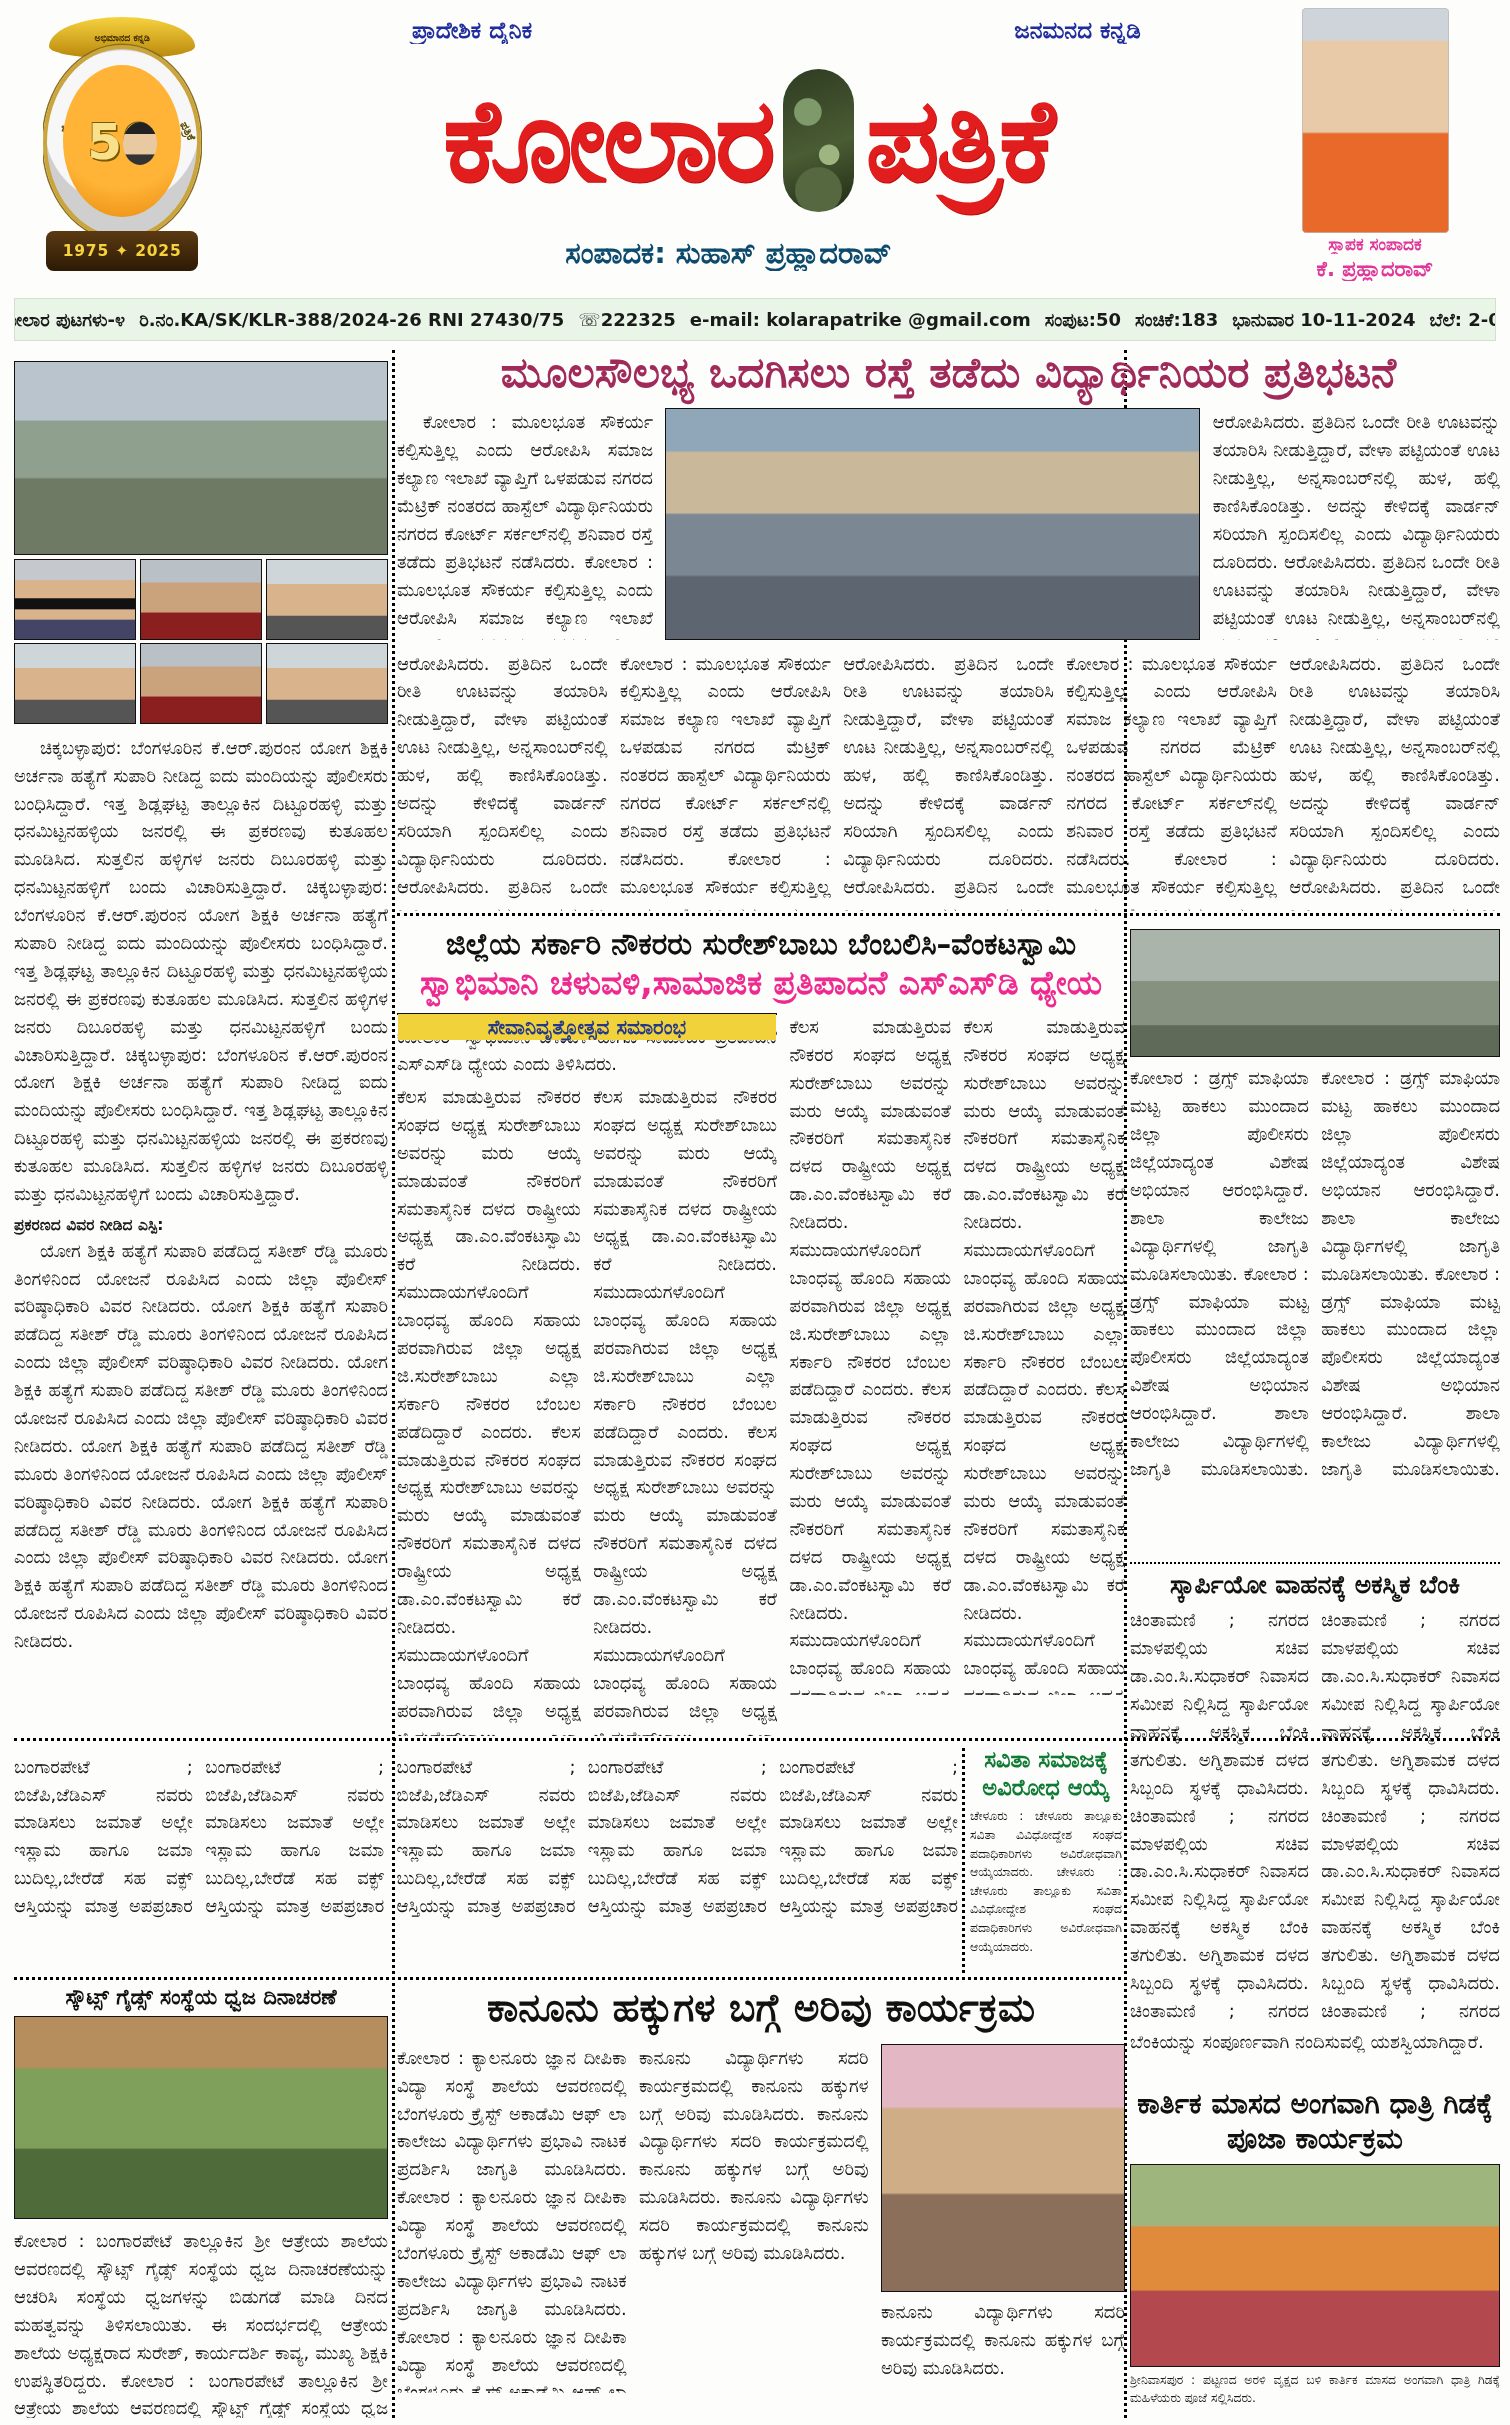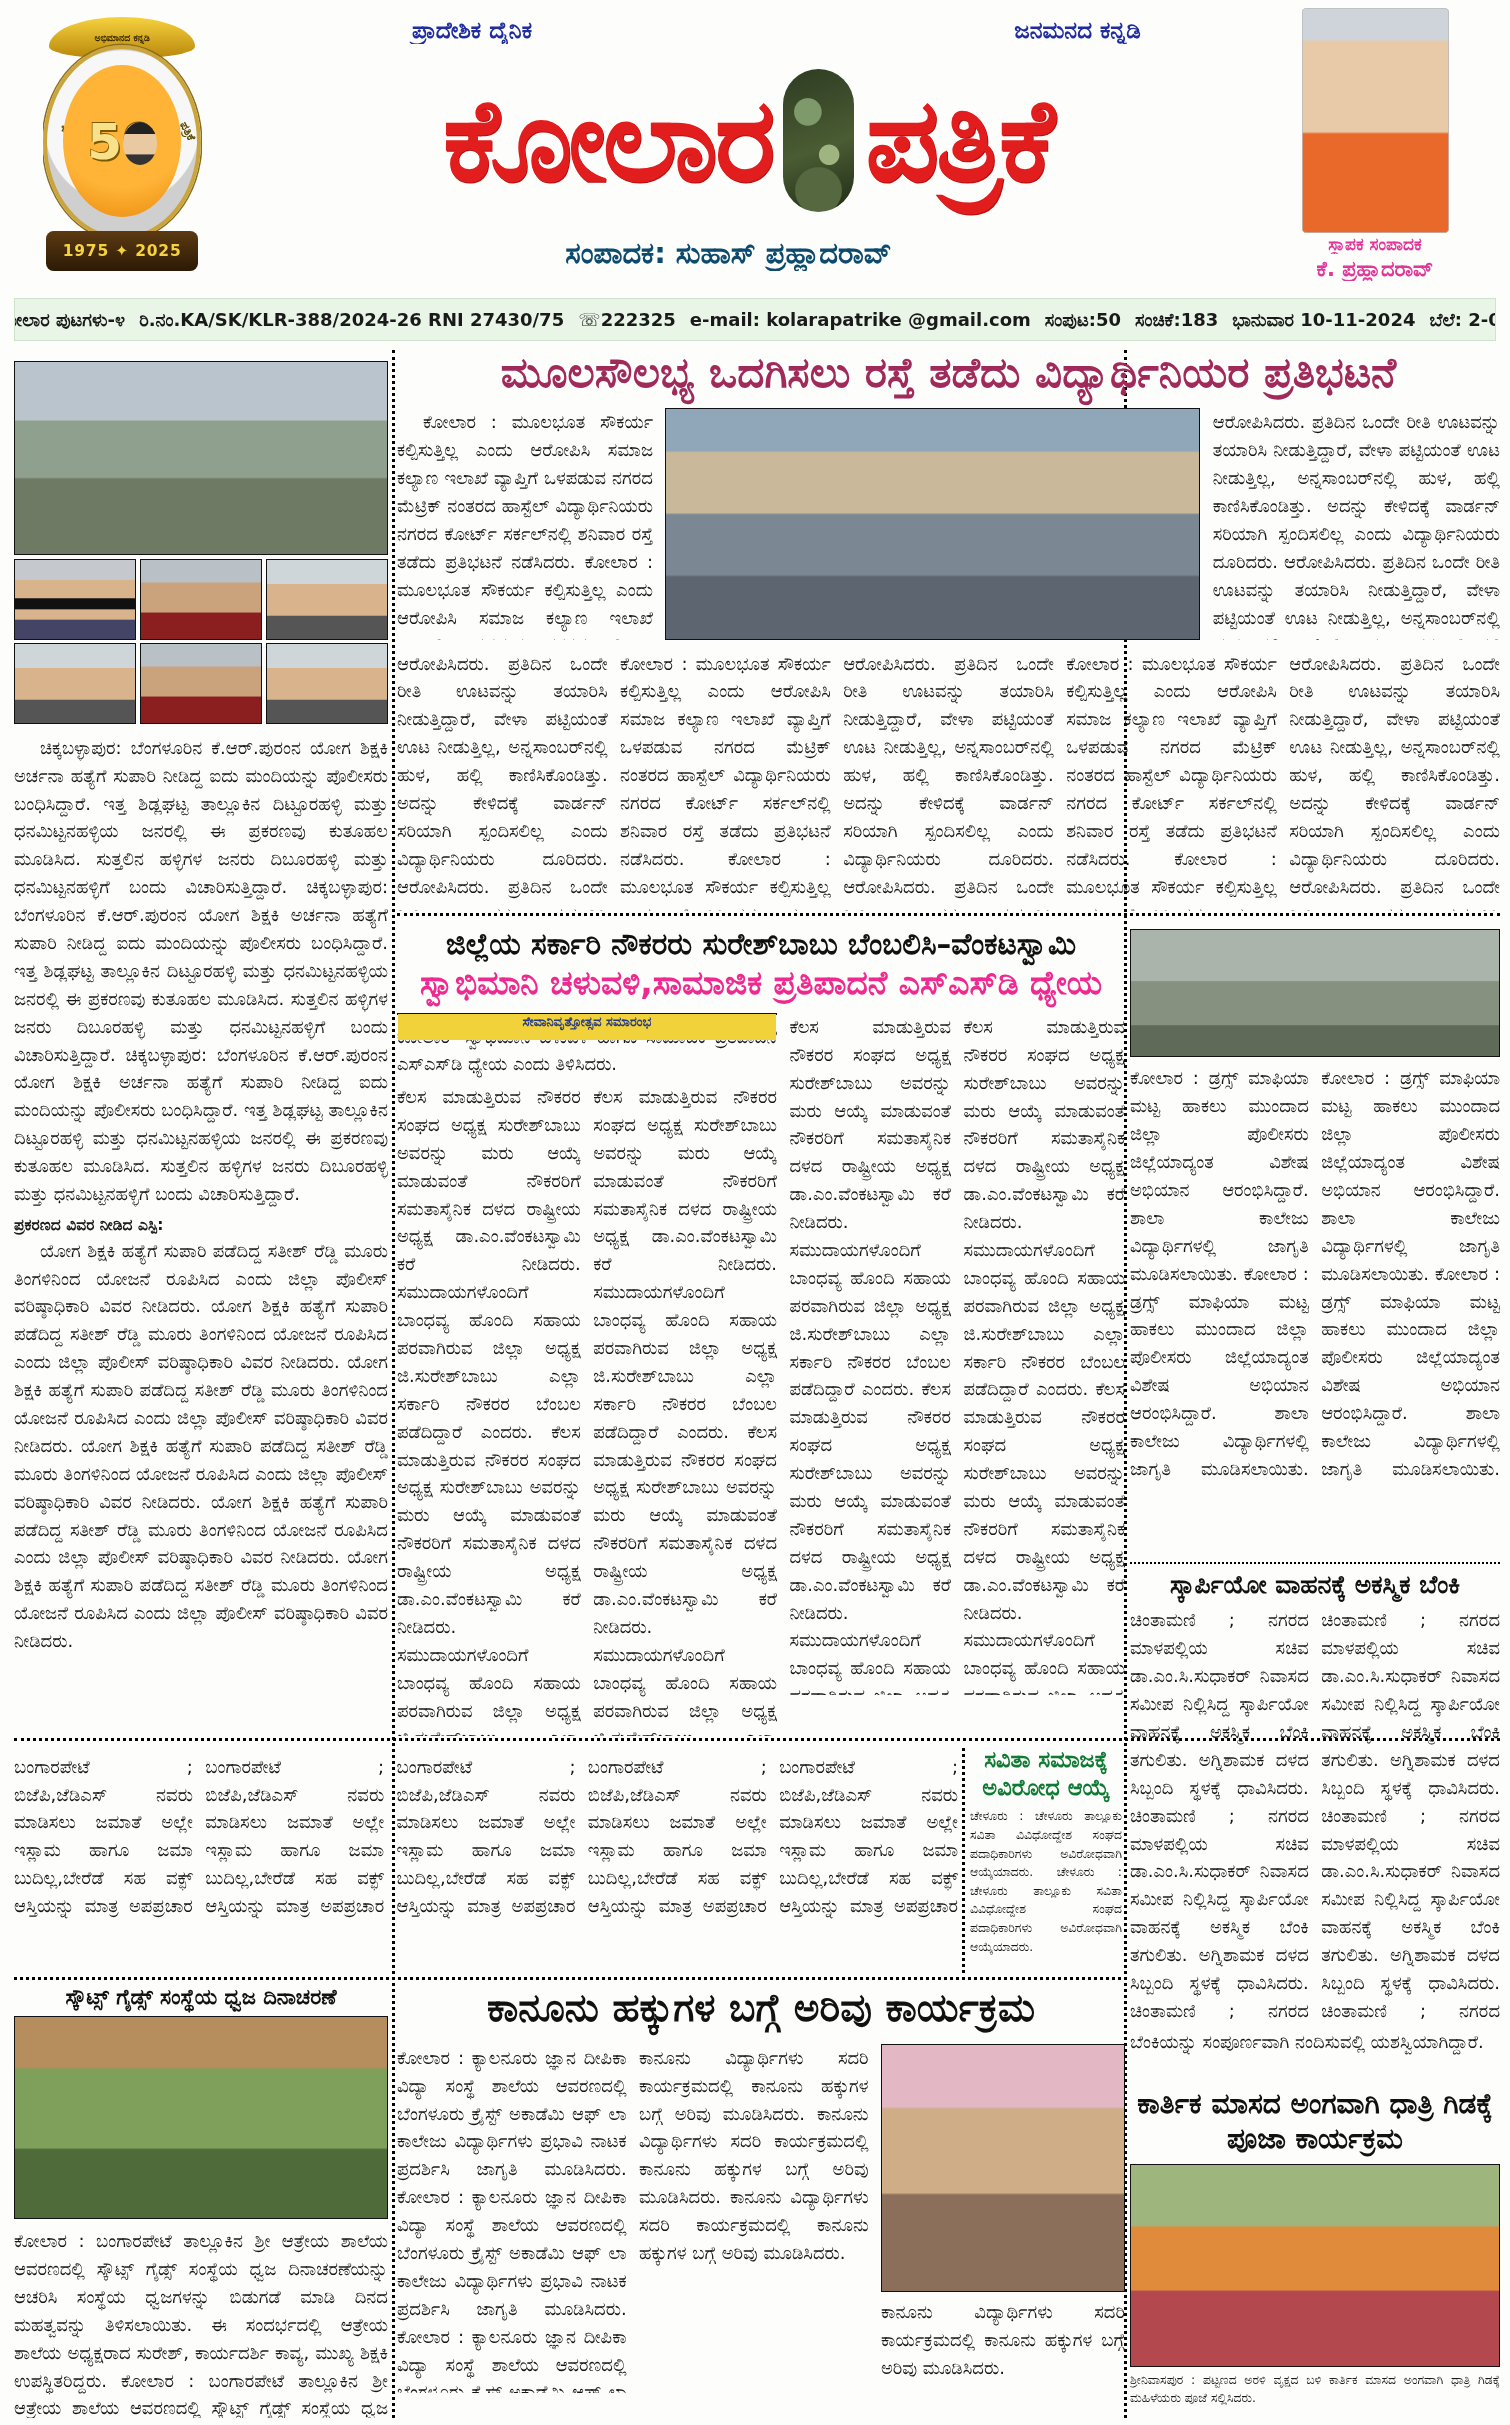--- a/index.html
+++ b/index.html
@@ -84,21 +84,21 @@
   .ph-group{background:linear-gradient(180deg,#b9c4cc 0 30%,#8fa08f 31% 60%,#6e7a64 61%);}
   .ph-stage{background:linear-gradient(180deg,#27406e 0 55%,#c59a56 56% 80%,#3c3f58 81%);}
   .ph-police{background:linear-gradient(180deg,#aab4aa 0 40%,#87917f 41% 75%,#5f6a58 76%);}
   .ph-scouts{background:linear-gradient(180deg,#b68d5c 0 25%,#7fa05a 26% 65%,#4f6b3a 66%);}
   .ph-law{background:linear-gradient(180deg,#e3b7c4 0 25%,#cfae87 26% 60%,#8c6f5a 61%);}
   .ph-women{background:linear-gradient(180deg,#9fb57e 0 30%,#e08a3c 31% 62%,#b4484f 63%);}
   .mug{border:1.5px solid #111;height:81px;background:linear-gradient(180deg,#cfd6da 0 30%,#d9b38c 31% 70%,#555 71%);}
   .mug.dark{background:linear-gradient(180deg,#b9c0c6 0 28%,#caa27b 29% 66%,#8b1f1f 67%);}
   .mug.blur{background:linear-gradient(180deg,#c5c9cd 0 25%,#d9b38c 26% 48%,#111 49% 62%,#d9b38c 63% 75%,#446 76%);}
   .banner-strip{position:absolute;left:0;top:0;right:0;height:26px;background:#f2d23a;
-     color:#233a8c;font-weight:bold;font-size:13px;display:flex;align-items:flex-start;justify-content:center;}
+     color:#233a8c;font-weight:bold;font-size:20px;display:flex;align-items:center;justify-content:center;}
   .caption{font-size:12.4px;line-height:1.45;text-align:justify;margin-top:4.6px;}
 </style>
 </head>
 <body>
 
 <div id="page">
 
   <div class="abs badge" style="left:43px;top:7.7px;width:159px;height:267px;">
     <div class="ribbon-top">
         <span>ಅಭಿಮಾನದ ಕನ್ನಡಿ</span>

